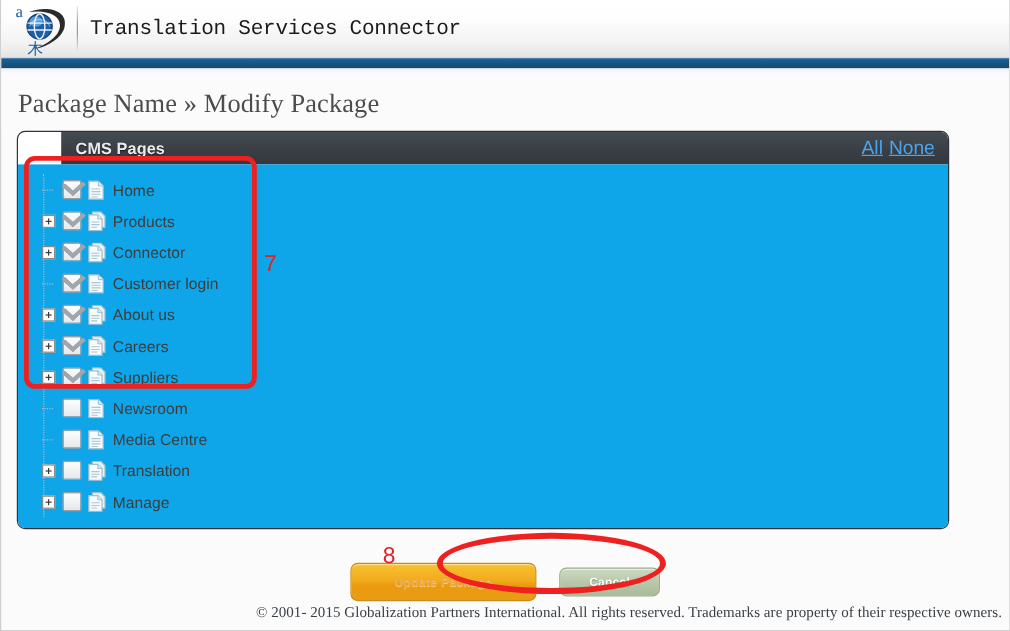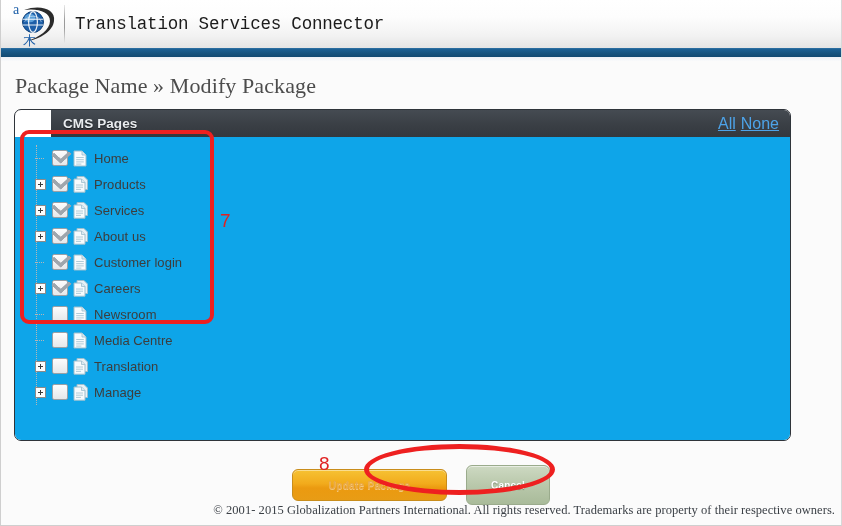--- a/index.html
+++ b/index.html
@@ -241,21 +241,21 @@
     height: 32px;
     background: linear-gradient(to bottom, #f6c233 0%, #f2ab1c 45%, #eb9a10 60%, #e89c15 100%);
     border: 1px solid #c98d1b;
     color: #e8a94b;
     text-shadow: 0 1px 0 rgba(255,255,255,0.45);
     letter-spacing: 0.3px;
     box-shadow: inset 0 1px 0 rgba(255,255,255,0.45);
   }
   .btn-cancel {
     width: 84px;
-    height: 40px;
+    height: 24px;
     background: linear-gradient(to bottom, #cdd9c2 0%, #b9c8ab 50%, #a9bb9a 100%);
     border: 1px solid #9aab8c;
     color: #ffffff;
     text-shadow: 0 1px 1px rgba(110,125,100,0.8);
     box-shadow: inset 0 1px 0 rgba(255,255,255,0.55);
     letter-spacing: 0.2px;
   }
 
   
   .footer {
@@ -386,38 +386,21 @@
                 <path d="M4 0.5 H11 L14.5 4 V13.5 H4 Z" fill="#e7f1f6" stroke="#9dbecd" stroke-width="1"></path>
                 <path d="M1 3 H8.5 L12 6.5 V16.2 H1 Z" fill="#f7fbfd" stroke="#9dbecd" stroke-width="1"></path>
                 <path d="M8.5 3 V6.5 H12" fill="#dceaf2" stroke="#9dbecd" stroke-width="0.8"></path>
                 <g stroke="#a9c6d4" stroke-width="0.9">
                   <line x1="3" y1="9" x2="10" y2="9"></line>
                   <line x1="3" y1="11.2" x2="10" y2="11.2"></line>
                   <line x1="3" y1="13.4" x2="8" y2="13.4"></line>
                 </g>
               </svg>
             </span>
-            <span class="item-label">Services</span>
-          </div>
-          <div class="tree-item">
-            <span class="expander"></span>
-            <span class="checkbox checked"></span>
-            <span class="page-icon">
-              <svg width="16" height="17" viewBox="0 0 16 17" xmlns="http://www.w3.org/2000/svg">
-                <path d="M4 0.5 H11 L14.5 4 V13.5 H4 Z" fill="#e7f1f6" stroke="#9dbecd" stroke-width="1"></path>
-                <path d="M1 3 H8.5 L12 6.5 V16.2 H1 Z" fill="#f7fbfd" stroke="#9dbecd" stroke-width="1"></path>
-                <path d="M8.5 3 V6.5 H12" fill="#dceaf2" stroke="#9dbecd" stroke-width="0.8"></path>
-                <g stroke="#a9c6d4" stroke-width="0.9">
-                  <line x1="3" y1="9" x2="10" y2="9"></line>
-                  <line x1="3" y1="11.2" x2="10" y2="11.2"></line>
-                  <line x1="3" y1="13.4" x2="8" y2="13.4"></line>
-                </g>
-              </svg>
-            </span>
-            <span class="item-label">About us</span>
+            <span class="item-label">Connector</span>
           </div>
           <div class="tree-item">
             <div class="leaf-dash"></div>
             <span class="expander hidden"></span>
             <span class="checkbox checked"></span>
             <span class="page-icon">
               <svg width="15" height="17" viewBox="0 0 15 17" xmlns="http://www.w3.org/2000/svg">
                 <path d="M1 1 H9 L13 5 V16 H1 Z" fill="#f7fbfd" stroke="#9dbecd" stroke-width="1"></path>
                 <path d="M9 1 V5 H13" fill="#dceaf2" stroke="#9dbecd" stroke-width="0.8"></path>
                 <g stroke="#a9c6d4" stroke-width="0.9">
@@ -438,21 +421,55 @@
                 <path d="M4 0.5 H11 L14.5 4 V13.5 H4 Z" fill="#e7f1f6" stroke="#9dbecd" stroke-width="1"></path>
                 <path d="M1 3 H8.5 L12 6.5 V16.2 H1 Z" fill="#f7fbfd" stroke="#9dbecd" stroke-width="1"></path>
                 <path d="M8.5 3 V6.5 H12" fill="#dceaf2" stroke="#9dbecd" stroke-width="0.8"></path>
                 <g stroke="#a9c6d4" stroke-width="0.9">
                   <line x1="3" y1="9" x2="10" y2="9"></line>
                   <line x1="3" y1="11.2" x2="10" y2="11.2"></line>
                   <line x1="3" y1="13.4" x2="8" y2="13.4"></line>
                 </g>
               </svg>
             </span>
+            <span class="item-label">About us</span>
+          </div>
+          <div class="tree-item">
+            <span class="expander"></span>
+            <span class="checkbox checked"></span>
+            <span class="page-icon">
+              <svg width="16" height="17" viewBox="0 0 16 17" xmlns="http://www.w3.org/2000/svg">
+                <path d="M4 0.5 H11 L14.5 4 V13.5 H4 Z" fill="#e7f1f6" stroke="#9dbecd" stroke-width="1"></path>
+                <path d="M1 3 H8.5 L12 6.5 V16.2 H1 Z" fill="#f7fbfd" stroke="#9dbecd" stroke-width="1"></path>
+                <path d="M8.5 3 V6.5 H12" fill="#dceaf2" stroke="#9dbecd" stroke-width="0.8"></path>
+                <g stroke="#a9c6d4" stroke-width="0.9">
+                  <line x1="3" y1="9" x2="10" y2="9"></line>
+                  <line x1="3" y1="11.2" x2="10" y2="11.2"></line>
+                  <line x1="3" y1="13.4" x2="8" y2="13.4"></line>
+                </g>
+              </svg>
+            </span>
             <span class="item-label">Careers</span>
+          </div>
+          <div class="tree-item">
+            <span class="expander"></span>
+            <span class="checkbox checked"></span>
+            <span class="page-icon">
+              <svg width="16" height="17" viewBox="0 0 16 17" xmlns="http://www.w3.org/2000/svg">
+                <path d="M4 0.5 H11 L14.5 4 V13.5 H4 Z" fill="#e7f1f6" stroke="#9dbecd" stroke-width="1"></path>
+                <path d="M1 3 H8.5 L12 6.5 V16.2 H1 Z" fill="#f7fbfd" stroke="#9dbecd" stroke-width="1"></path>
+                <path d="M8.5 3 V6.5 H12" fill="#dceaf2" stroke="#9dbecd" stroke-width="0.8"></path>
+                <g stroke="#a9c6d4" stroke-width="0.9">
+                  <line x1="3" y1="9" x2="10" y2="9"></line>
+                  <line x1="3" y1="11.2" x2="10" y2="11.2"></line>
+                  <line x1="3" y1="13.4" x2="8" y2="13.4"></line>
+                </g>
+              </svg>
+            </span>
+            <span class="item-label">Suppliers</span>
           </div>
           <div class="tree-item">
             <div class="leaf-dash"></div>
             <span class="expander hidden"></span>
             <span class="checkbox"></span>
             <span class="page-icon">
               <svg width="15" height="17" viewBox="0 0 15 17" xmlns="http://www.w3.org/2000/svg">
                 <path d="M1 1 H9 L13 5 V16 H1 Z" fill="#f7fbfd" stroke="#9dbecd" stroke-width="1"></path>
                 <path d="M9 1 V5 H13" fill="#dceaf2" stroke="#9dbecd" stroke-width="0.8"></path>
                 <g stroke="#a9c6d4" stroke-width="0.9">

